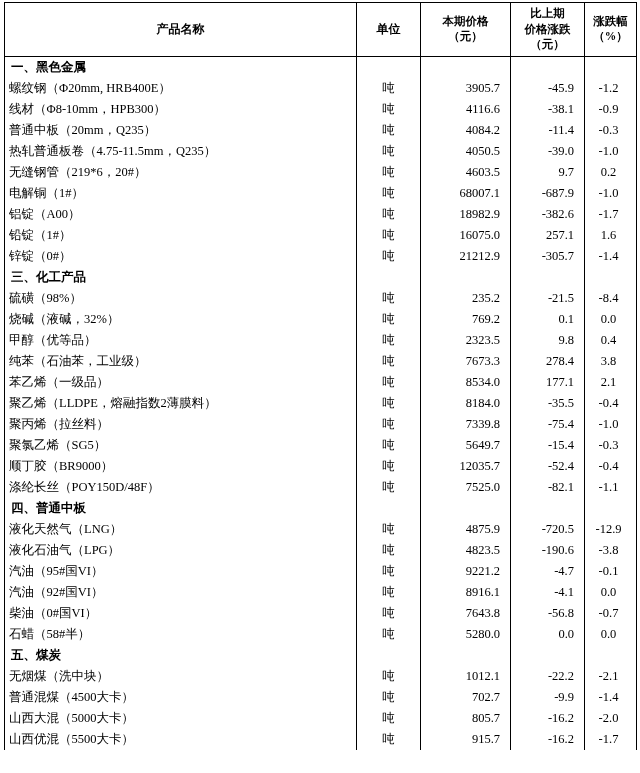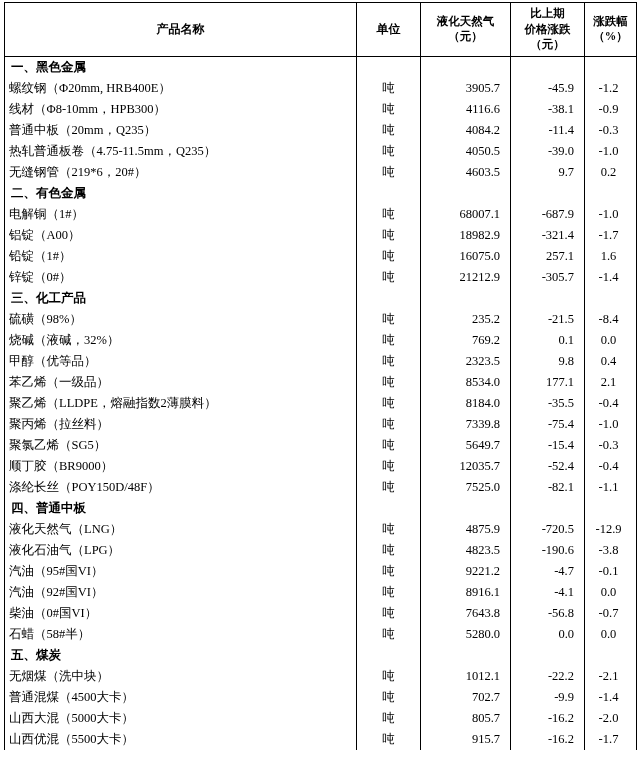--- a/index.html
+++ b/index.html
@@ -88,21 +88,21 @@
       <col class="c-unit">
       <col class="c-price">
       <col class="c-change">
       <col class="c-pct">
     </colgroup>
     <thead>
       <tr>
         <th>产品名称</th>
         <th>单位</th>
         <th class="multi">
-          <div>液化天然气</div>
+          <div>本期价格</div>
           <div>（元）</div>
         </th>
         <th class="multi">
           <div>比上期</div>
           <div>价格涨跌</div>
           <div>（元）</div>
         </th>
         <th class="multi">
           <div>涨跌幅</div>
           <div>（%）</div>
@@ -145,39 +145,32 @@
           <td class="num">-39.0</td>
           <td class="pct">-1.0</td>
         </tr>
         <tr class="item">
           <td class="name">无缝钢管（219*6，20#）</td>
           <td class="unit">吨</td>
           <td class="num">4603.5</td>
           <td class="num">9.7</td>
           <td class="pct">0.2</td>
         </tr>
-        <tr class="category">
-          <td class="name">二、有色金属</td>
-          <td class="unit"></td>
-          <td class="num"></td>
-          <td class="num"></td>
-          <td class="pct"></td>
-        </tr>
         <tr class="item">
           <td class="name">电解铜（1#）</td>
           <td class="unit">吨</td>
           <td class="num">68007.1</td>
           <td class="num">-687.9</td>
           <td class="pct">-1.0</td>
         </tr>
         <tr class="item">
           <td class="name">铝锭（A00）</td>
           <td class="unit">吨</td>
           <td class="num">18982.9</td>
-          <td class="num">-321.4</td>
+          <td class="num">-382.6</td>
           <td class="pct">-1.7</td>
         </tr>
         <tr class="item">
           <td class="name">铅锭（1#）</td>
           <td class="unit">吨</td>
           <td class="num">16075.0</td>
           <td class="num">257.1</td>
           <td class="pct">1.6</td>
         </tr>
         <tr class="item">
@@ -207,20 +200,27 @@
           <td class="num">769.2</td>
           <td class="num">0.1</td>
           <td class="pct">0.0</td>
         </tr>
         <tr class="item">
           <td class="name">甲醇（优等品）</td>
           <td class="unit">吨</td>
           <td class="num">2323.5</td>
           <td class="num">9.8</td>
           <td class="pct">0.4</td>
+        </tr>
+        <tr class="item">
+          <td class="name">纯苯（石油苯，工业级）</td>
+          <td class="unit">吨</td>
+          <td class="num">7673.3</td>
+          <td class="num">278.4</td>
+          <td class="pct">3.8</td>
         </tr>
         <tr class="item">
           <td class="name">苯乙烯（一级品）</td>
           <td class="unit">吨</td>
           <td class="num">8534.0</td>
           <td class="num">177.1</td>
           <td class="pct">2.1</td>
         </tr>
         <tr class="item">
           <td class="name">聚乙烯（LLDPE，熔融指数2薄膜料）</td>

